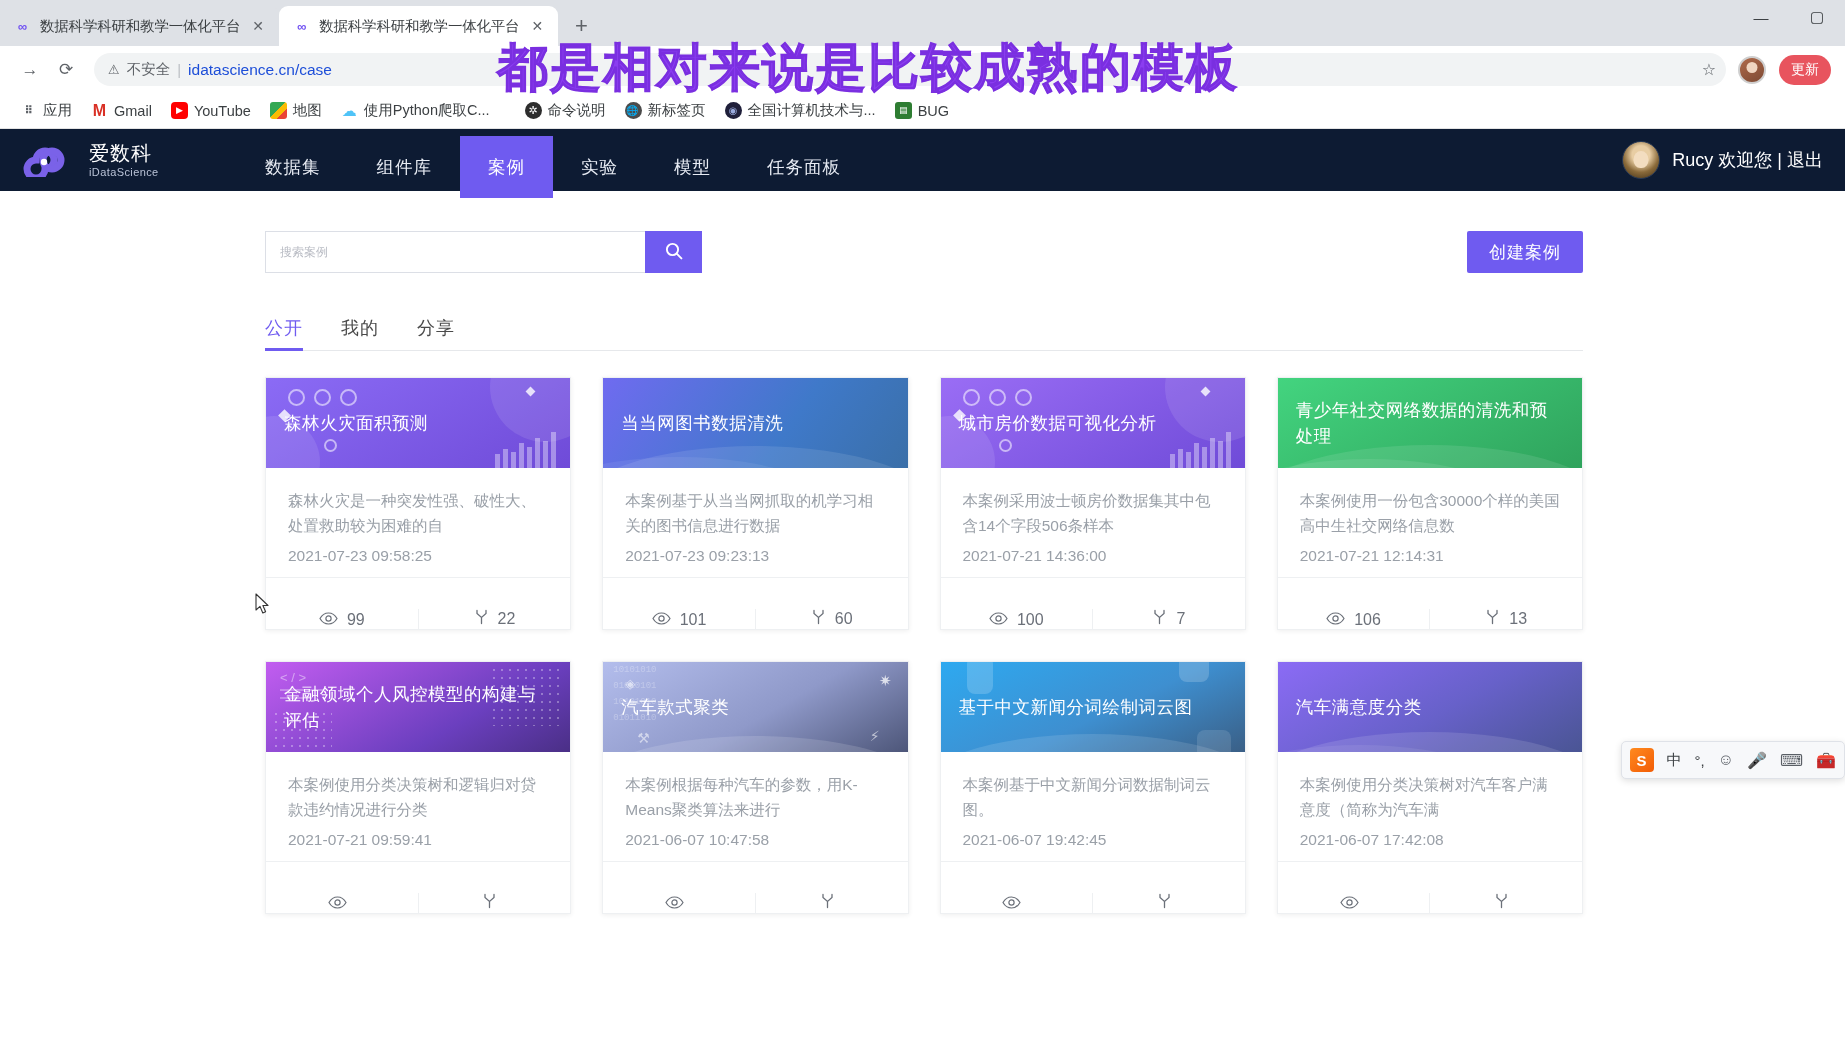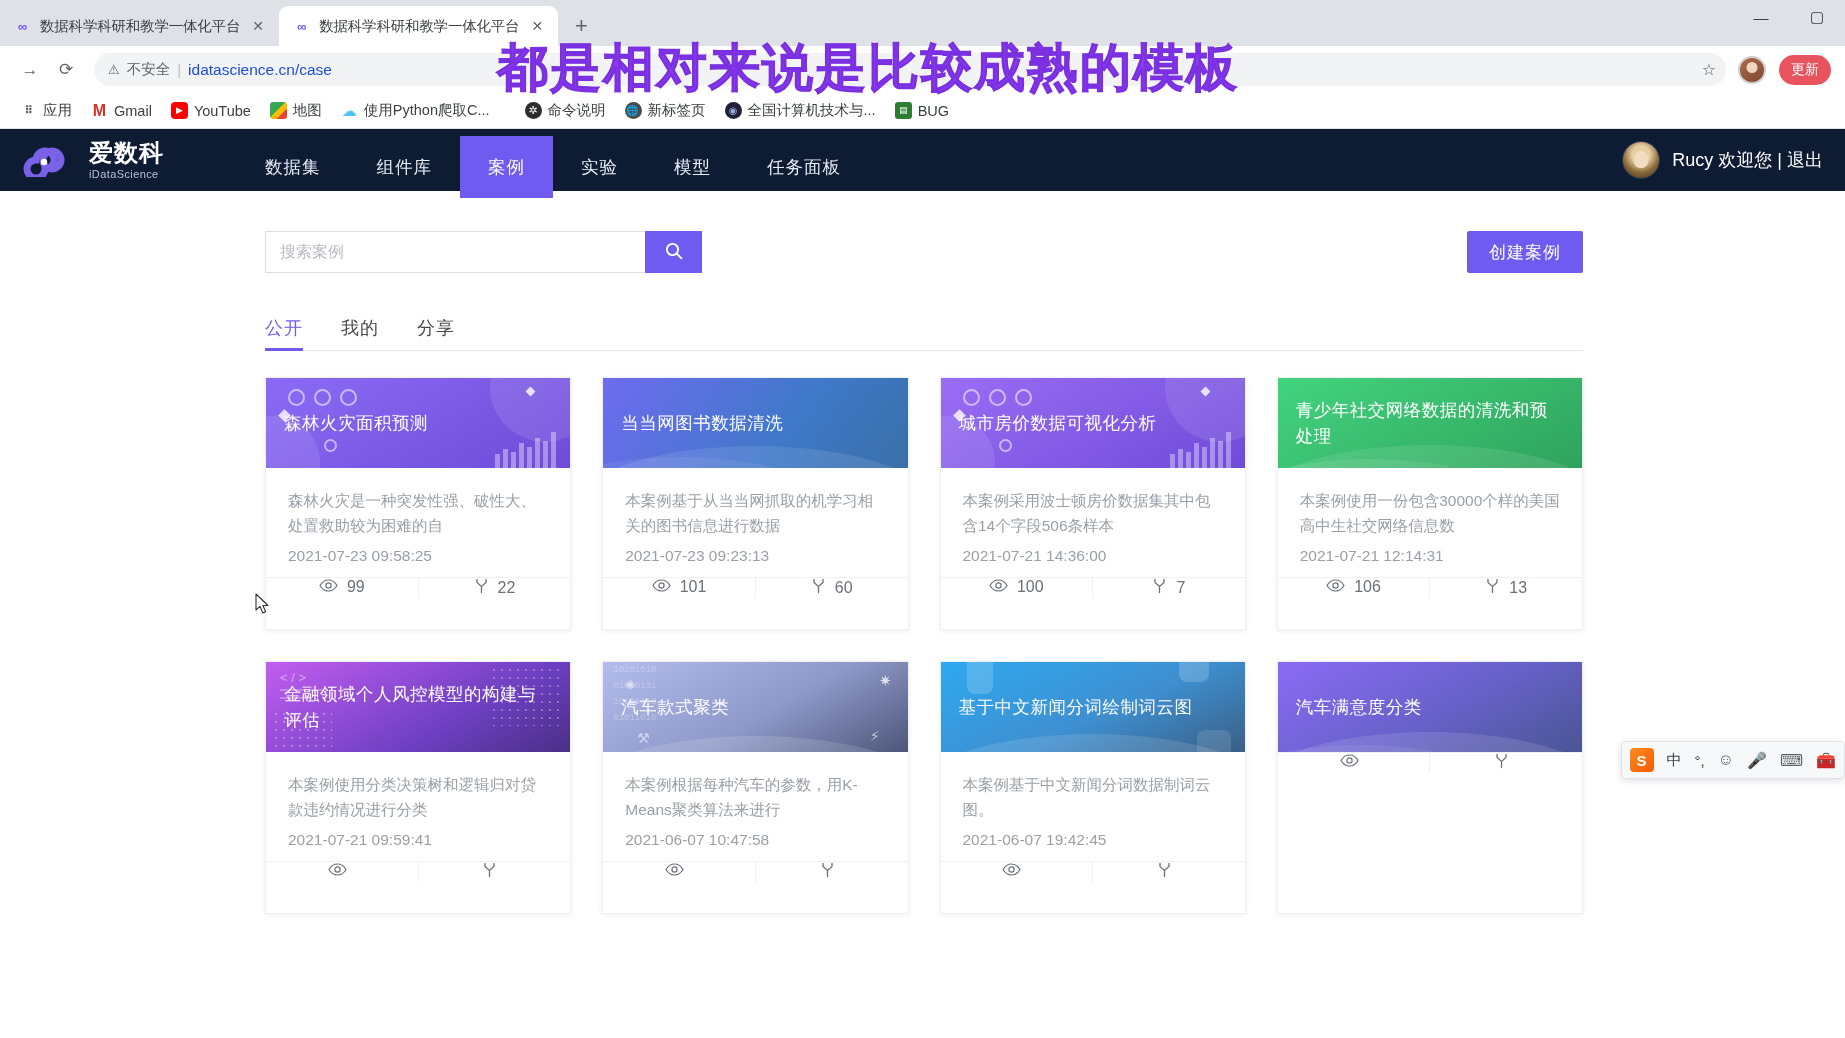--- a/index.html
+++ b/index.html
@@ -170,21 +170,21 @@
     height: 62px;
     background: #0d1b33;
     display: flex;
     align-items: center;
     padding-left: 22px;
     position: relative;
   }
   .logo-block { display: flex; align-items: center; gap: 11px; width: 215px; flex: none; }
   .logo-mark { width: 56px; height: 34px; flex: none; position: relative; }
   .logo-text-wrap { display: flex; flex-direction: column; line-height: 1; }
-  .logo-cn { color: #ffffff; font-size: 24px; font-weight: bold; letter-spacing: 1px; }
+  .logo-cn { color: #ffffff; font-size: 20px; font-weight: normal; letter-spacing: 1px; }
   .logo-en { color: #b9c2d6; font-size: 11px; letter-spacing: 0.4px; margin-top: 4px; }
 
   .nav-items { display: flex; align-items: stretch; height: 48px; }
   .nav-item {
     display: flex; align-items: center; justify-content: center;
     padding: 0 28px; color: #e8ecf4; font-size: 17.5px; cursor: pointer;
     height: 62px; letter-spacing: 1px;
   }
   .nav-item.active { background: #6f5bf0; color: #ffffff; }
 
@@ -206,21 +206,21 @@
   .page-body { padding: 0 0 0 0; background: #fff; }
 
   .toolbar-row {
     display: flex; align-items: center; justify-content: space-between;
     padding: 40px 262px 0 265px;
   }
   .search-group { display: flex; align-items: stretch; height: 42px; }
   .search-input {
     width: 380px; height: 42px;
     border: 1px solid #dcdfe6; border-right: none;
-    padding: 4px 14px; font-size: 16px; color: #333;
+    padding: 4px 14px; font-size: 12px; color: #333;
     outline: none; background: #fff;
     font-family: inherit;
   }
   .search-input::placeholder { color: #b9bcc4; }
   .search-btn {
     width: 57px; height: 42px; background: #6f5bf0; border: none;
     display: flex; align-items: center; justify-content: center;
     cursor: pointer; color: #fff;
   }
   .create-btn {
@@ -304,21 +304,21 @@
   .card-body { padding: 20px 22px 12px; flex: 1; }
   .card-desc {
     color: #9aa0a8; font-size: 15.5px; line-height: 1.62;
     display: -webkit-box; -webkit-line-clamp: 2; -webkit-box-orient: vertical;
     overflow: hidden;
   }
   .card-date { color: #9aa0a8; font-size: 15.5px; margin-top: 9px; }
   .card-footer {
     border-top: 1px solid #eef0f2;
     height: 52px;
-    display: flex; align-items: flex-start;
+    display: flex; align-items: flex-end;
   }
   .card-stat {
     flex: 1; display: flex; align-items: center; justify-content: center;
     gap: 9px; color: #6b7079; font-size: 16px;
   }
   .card-stat + .card-stat { border-left: 1px solid #eef0f2; }
 
   
   .ime-bar {
     position: absolute; right: 0px; top: 612px;
@@ -755,20 +755,24 @@
       </div>
 
       <div class="case-card">
         <div class="card-cover h-tall" style="background:linear-gradient(150deg,#8b6bf5,#6761c9 55%,#4a5594);">
           <div class="cover-deco">
             <div class="deco-wave" style="bottom:-48%;background:rgba(255,255,255,.12)"></div>
             <div class="deco-wave" style="bottom:-62%;left:-28%;right:18%;background:rgba(255,255,255,.08)"></div>
           </div>
           <div class="card-title">汽车满意度分类</div>
         </div>
+        <div class="card-body">
+          <div class="card-desc">本案例使用分类决策树对汽车客户满意度（简称为汽车满</div>
+          <div class="card-date">2021-06-07 17:42:08</div>
+        </div>
         <div class="card-footer">
           <div class="card-stat">
             <span>
               <svg width="19" height="13" viewBox="0 0 19 13" fill="none">
                   <path d="M1 6.5C3.2 2.6 6.2 1 9.5 1S15.8 2.6 18 6.5C15.8 10.4 12.8 12 9.5 12S3.2 10.4 1 6.5Z" stroke="#6b7079" stroke-width="1.2"></path>
                   <circle cx="9.5" cy="6.5" r="2.6" stroke="#6b7079" stroke-width="1.2"></circle>
                 </svg>
             </span>
             <span></span>
           </div>

